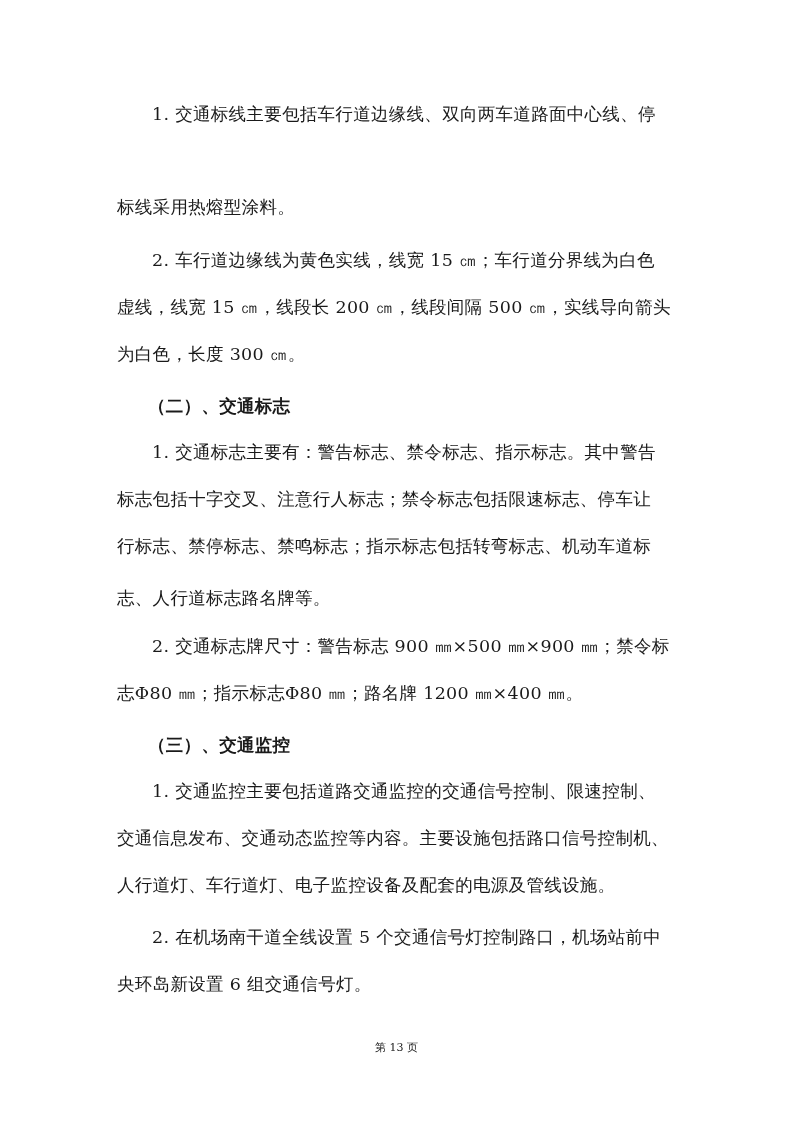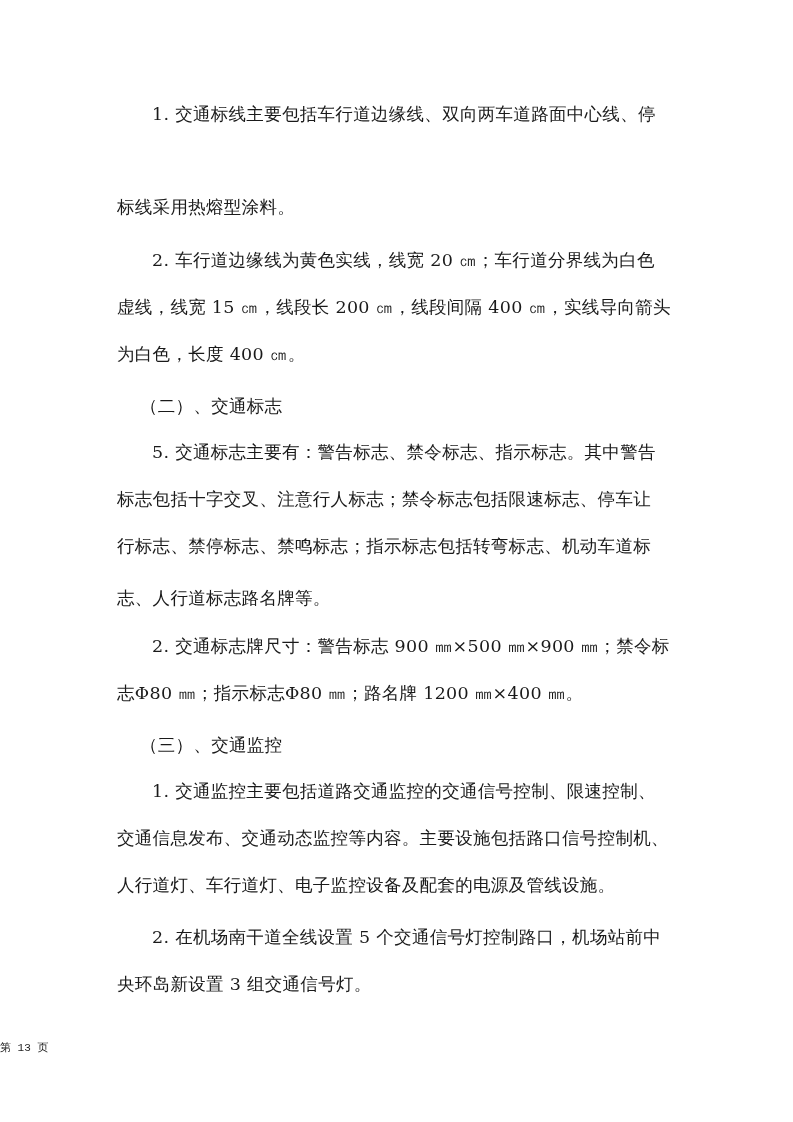--- a/index.html
+++ b/index.html
@@ -8,51 +8,51 @@
       position: absolute; left: 0; top: 0; width: 767px; height: 1122px;
       background: #ffffff; color: #1a1a1a;
       font-family: "DejaVu Serif", "Liberation Serif", serif;
     }
     .line {
       position: absolute; left: 117px; width: 560px;
       font-size: 17.5px; line-height: 24px; white-space: nowrap;
       letter-spacing: 0.3px;
     }
     .indent { left: 152px; }
-    .heading { left: 140px; }
+    .heading { left: 148px; font-weight: bold; }
     .footer {
       position: absolute; left: 0; width: 793px; top: 1040px;
-      font-size: 11px; line-height: 16px; color: #222; font-family: Liberation Mono, monospace;
+      text-align: center; font-size: 11px; line-height: 16px; color: #222;
     }
   </style>
 </head>
 <body>
 
 <div class="page">
 
   <div class="line indent" style="top:102px">1. 交通标线主要包括车行道边缘线、双向两车道路面中心线、停</div>
   <div class="line" style="top:195px">标线采用热熔型涂料。</div>
 
-  <div class="line indent" style="top:248px">2. 车行道边缘线为黄色实线，线宽 20 ㎝；车行道分界线为白色</div>
-  <div class="line" style="top:295px">虚线，线宽 15 ㎝，线段长 200 ㎝，线段间隔 400 ㎝，实线导向箭头</div>
-  <div class="line" style="top:342px">为白色，长度 400 ㎝。</div>
+  <div class="line indent" style="top:248px">2. 车行道边缘线为黄色实线，线宽 15 ㎝；车行道分界线为白色</div>
+  <div class="line" style="top:295px">虚线，线宽 15 ㎝，线段长 200 ㎝，线段间隔 500 ㎝，实线导向箭头</div>
+  <div class="line" style="top:342px">为白色，长度 300 ㎝。</div>
 
   <div class="line heading" style="top:394px">（二）、交通标志</div>
 
-  <div class="line indent" style="top:440px">5. 交通标志主要有：警告标志、禁令标志、指示标志。其中警告</div>
+  <div class="line indent" style="top:440px">1. 交通标志主要有：警告标志、禁令标志、指示标志。其中警告</div>
   <div class="line" style="top:487px">标志包括十字交叉、注意行人标志；禁令标志包括限速标志、停车让</div>
   <div class="line" style="top:534px">行标志、禁停标志、禁鸣标志；指示标志包括转弯标志、机动车道标</div>
   <div class="line" style="top:586px">志、人行道标志路名牌等。</div>
 
   <div class="line indent" style="top:634px">2. 交通标志牌尺寸：警告标志 900 ㎜×500 ㎜×900 ㎜；禁令标</div>
   <div class="line" style="top:681px">志Φ80 ㎜；指示标志Φ80 ㎜；路名牌 1200 ㎜×400 ㎜。</div>
 
   <div class="line heading" style="top:733px">（三）、交通监控</div>
 
   <div class="line indent" style="top:779px">1. 交通监控主要包括道路交通监控的交通信号控制、限速控制、</div>
   <div class="line" style="top:873px">人行道灯、车行道灯、电子监控设备及配套的电源及管线设施。</div>
   <div class="line" style="top:826px">交通信息发布、交通动态监控等内容。主要设施包括路口信号控制机、</div>
 
   <div class="line indent" style="top:925px">2. 在机场南干道全线设置 5 个交通信号灯控制路口，机场站前中</div>
-  <div class="line" style="top:972px">央环岛新设置 3 组交通信号灯。</div>
+  <div class="line" style="top:972px">央环岛新设置 6 组交通信号灯。</div>
 
   <div class="footer">第 13 页</div>
 </div>
 
 </body></html>

